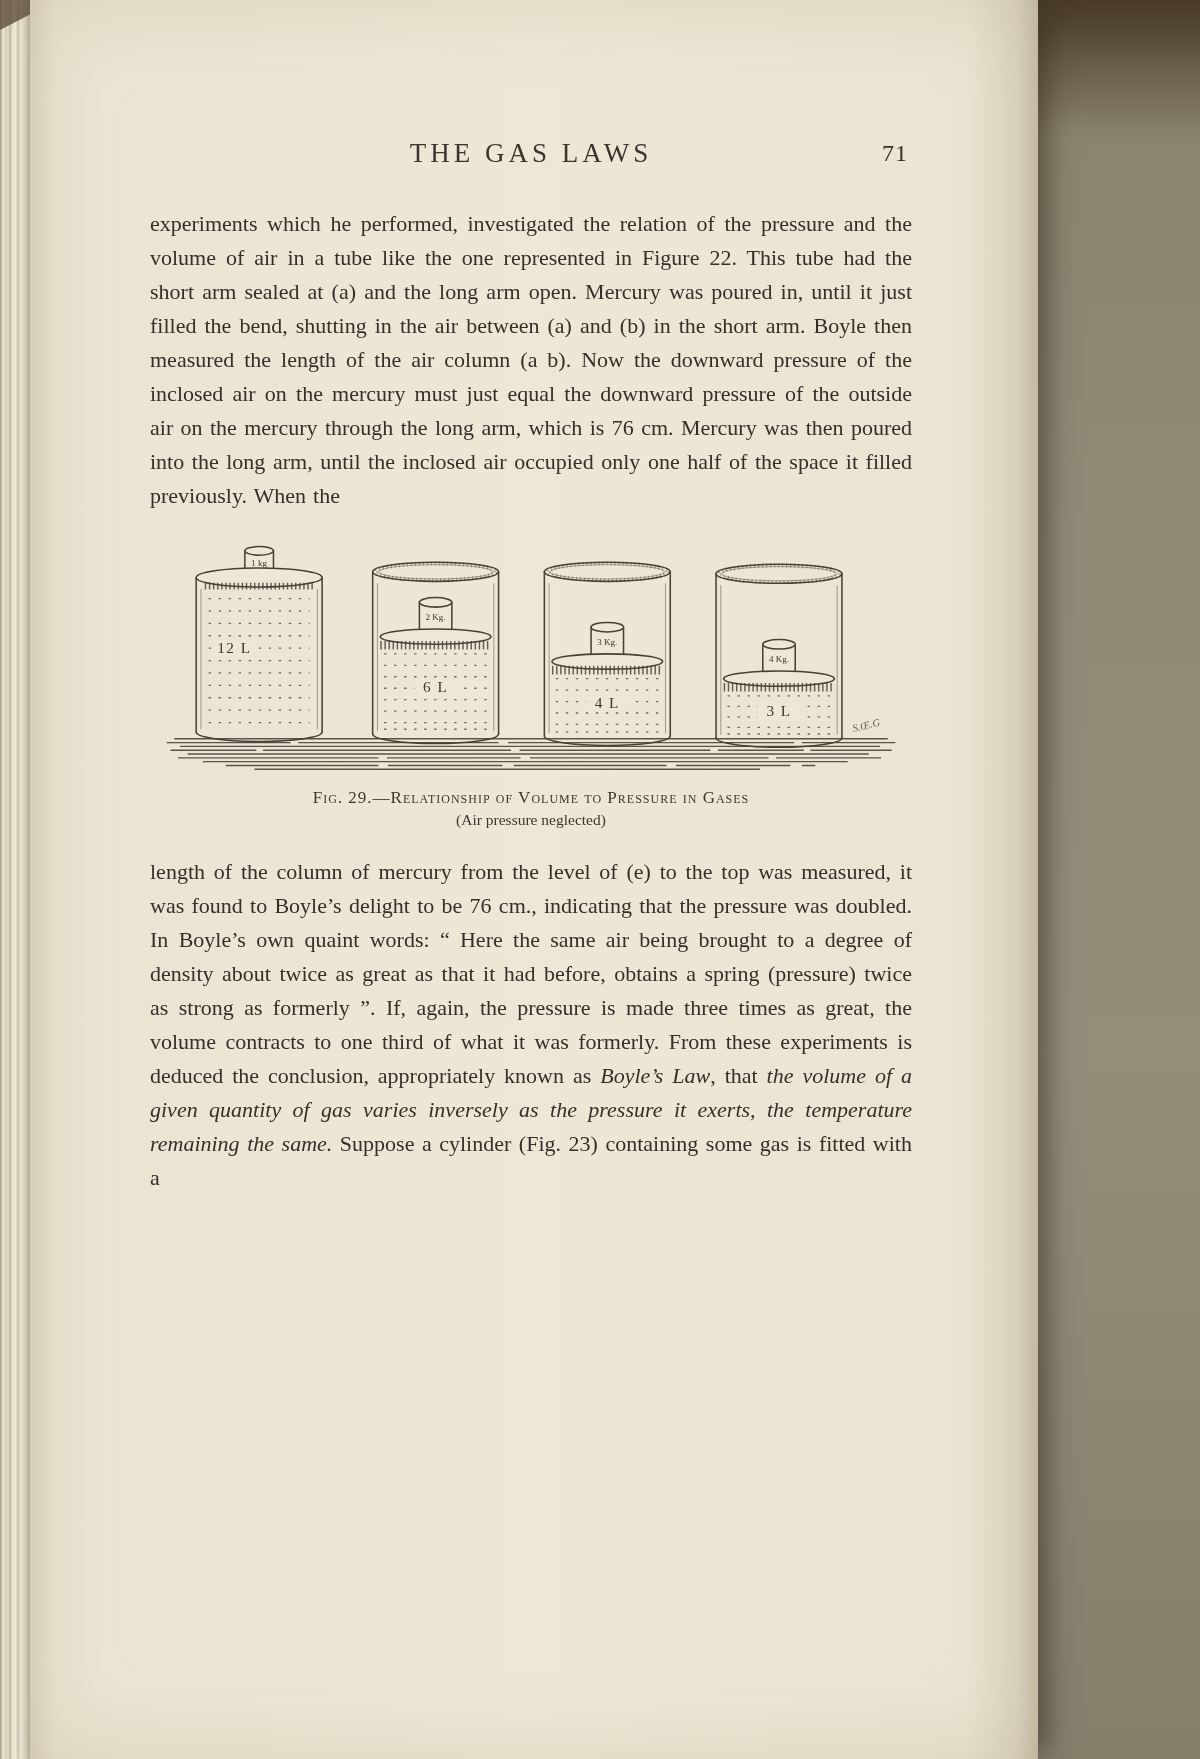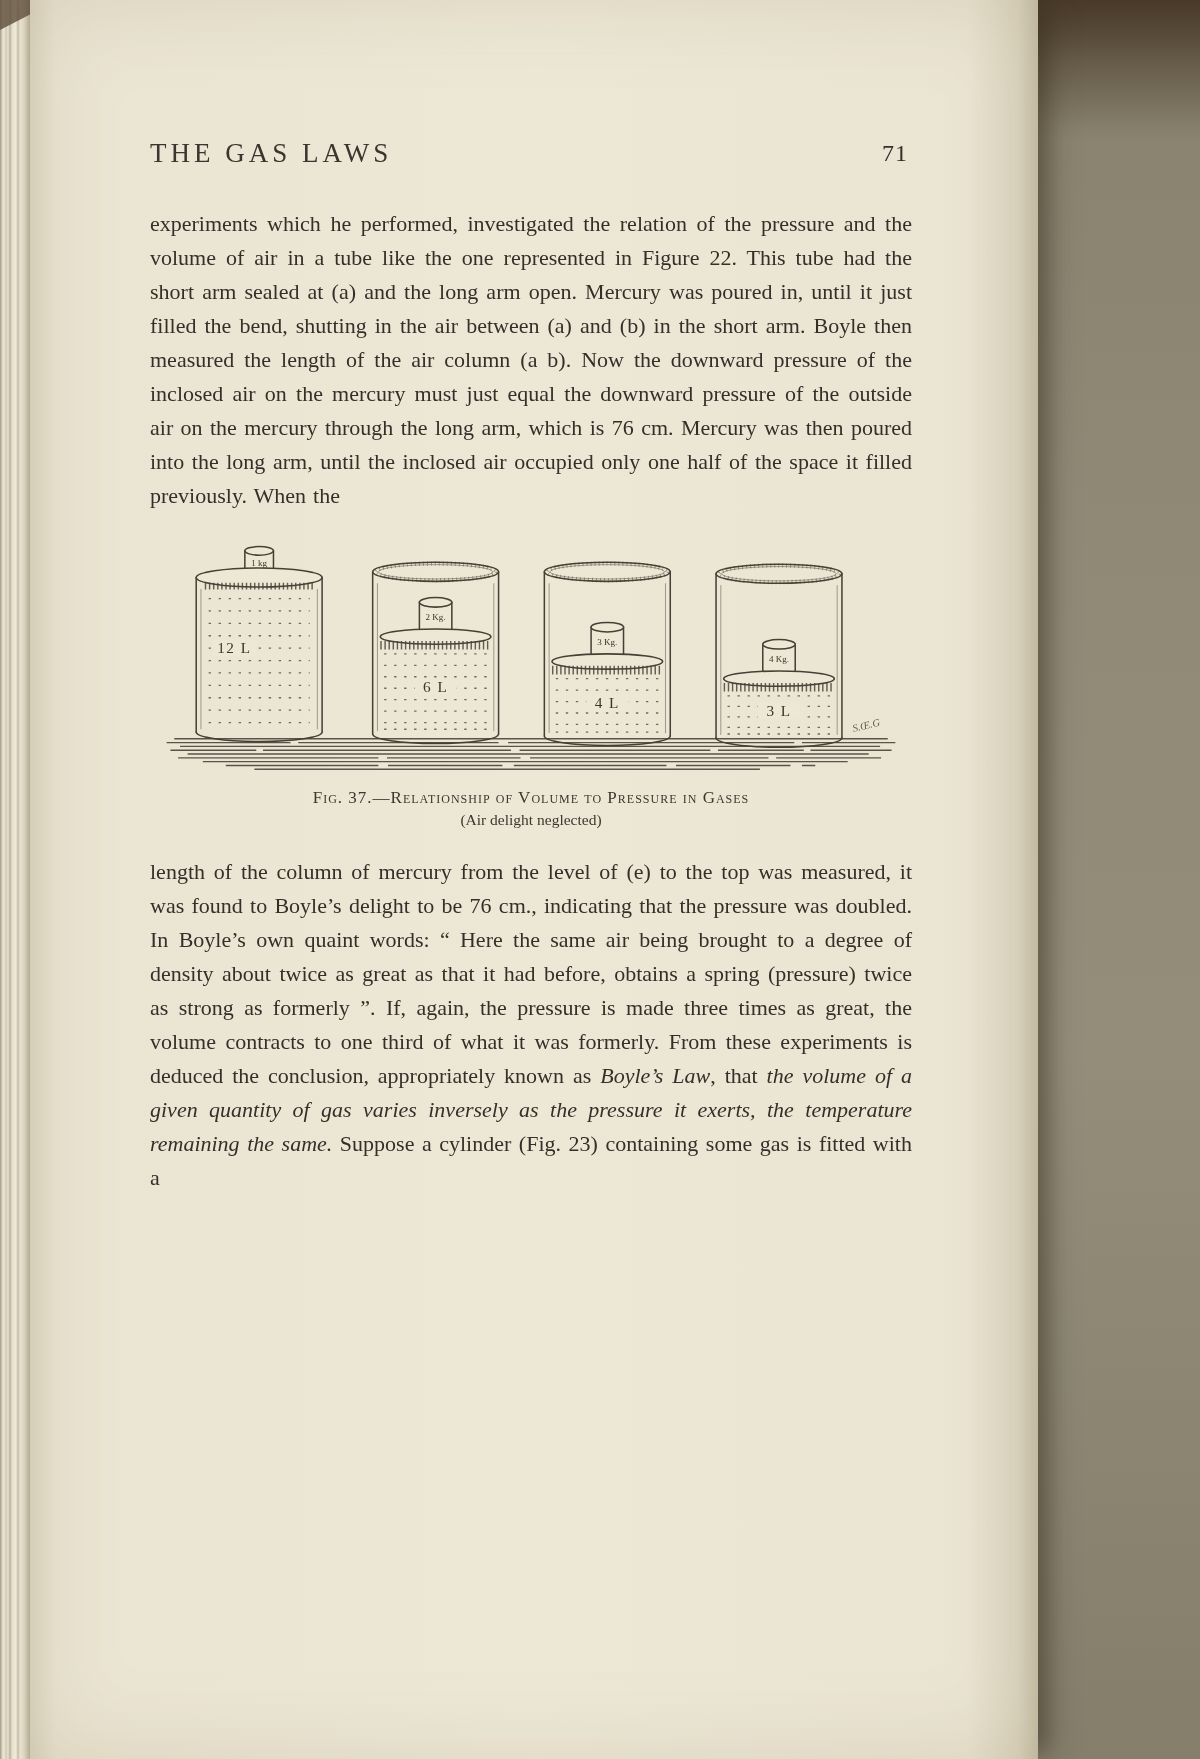--- a/index.html
+++ b/index.html
@@ -36,21 +36,21 @@
     opacity: .8;
   }
   
   #page {
     position: absolute; left: 30px; top: 0; width: 1008px; height: 100%;
     background: linear-gradient(90deg, #ddd6c2 0%, #eae4d2 2.5%, #ede8d6 50%, #eae4d2 93%, #dcd5c0 98%, #c8c0aa 100%);
     box-shadow: 16px 0 24px -6px rgba(52,42,26,.55), inset 0 0 90px rgba(140,120,80,.18);
     padding: 138px 126px 0 120px;
     color: #34302a;
   }
-  #header { position: relative; text-align: left; margin-bottom: 38px; }
+  #header { position: relative; text-align: center; margin-bottom: 38px; }
   #page-title { font-size: 27px; letter-spacing: 4px; color: #3a362f; display: inline-block; }
   #page-number { position: absolute; right: 4px; top: 2px; font-size: 24px; letter-spacing: 1px; }
   .body-par {
     font-size: 22px; line-height: 34px; text-align: justify;
     margin: 0; word-spacing: 1.5px; color: #33302a;
   }
   #figure-block { margin-top: 32px; }
   #figure-svg { display: block; margin: 0 auto; }
   #figure-caption { text-align: center; margin-top: 10px; margin-bottom: 26px; color: #3b372e; }
   #caption-title { font-variant: small-caps; font-size: 17px; letter-spacing: 1px; }
@@ -207,21 +207,21 @@
             <line class="gas" x1="596" y1="198" x2="704" y2="198"></line>
           </g>
           <rect class="halo" x="628" y="165" width="44" height="17"></rect>
           <text class="vlabel" x="650" y="179">3 L</text>
         </g>
 
         <text class="sig" x="728" y="196" transform="rotate(-14 728 196)">S.Œ.G</text>
       </svg>
 
       <div id="figure-caption">
-        <div id="caption-title">Fig. 37.—Relationship of Volume to Pressure in Gases</div>
-        <div id="caption-sub">(Air delight neglected)</div>
+        <div id="caption-title">Fig. 29.—Relationship of Volume to Pressure in Gases</div>
+        <div id="caption-sub">(Air pressure neglected)</div>
       </div>
     </div>
 
     <p class="body-par" id="para2"><span>length of the column of mercury from the level of (e) to the top was measured, it was found to Boyle’s delight to be 76 cm., indicating that the pressure was doubled.  In Boyle’s own quaint words: “ Here the same air being brought to a degree of density about twice as great as that it had before, obtains a spring (pressure) twice as strong as formerly ”.  If, again, the pressure is made three times as great, the volume contracts to one third of what it was formerly.  From these experiments is deduced the conclusion, appropriately known as </span><i>Boyle’s Law</i><span>, that </span><i>the volume of a given quantity of gas varies inversely as the pressure it exerts, the temperature remaining the same.</i><span>  Suppose a cylinder (Fig. 23) containing some gas is fitted with a</span></p>
 
   </div>
 </div>
 
 </body></html>

